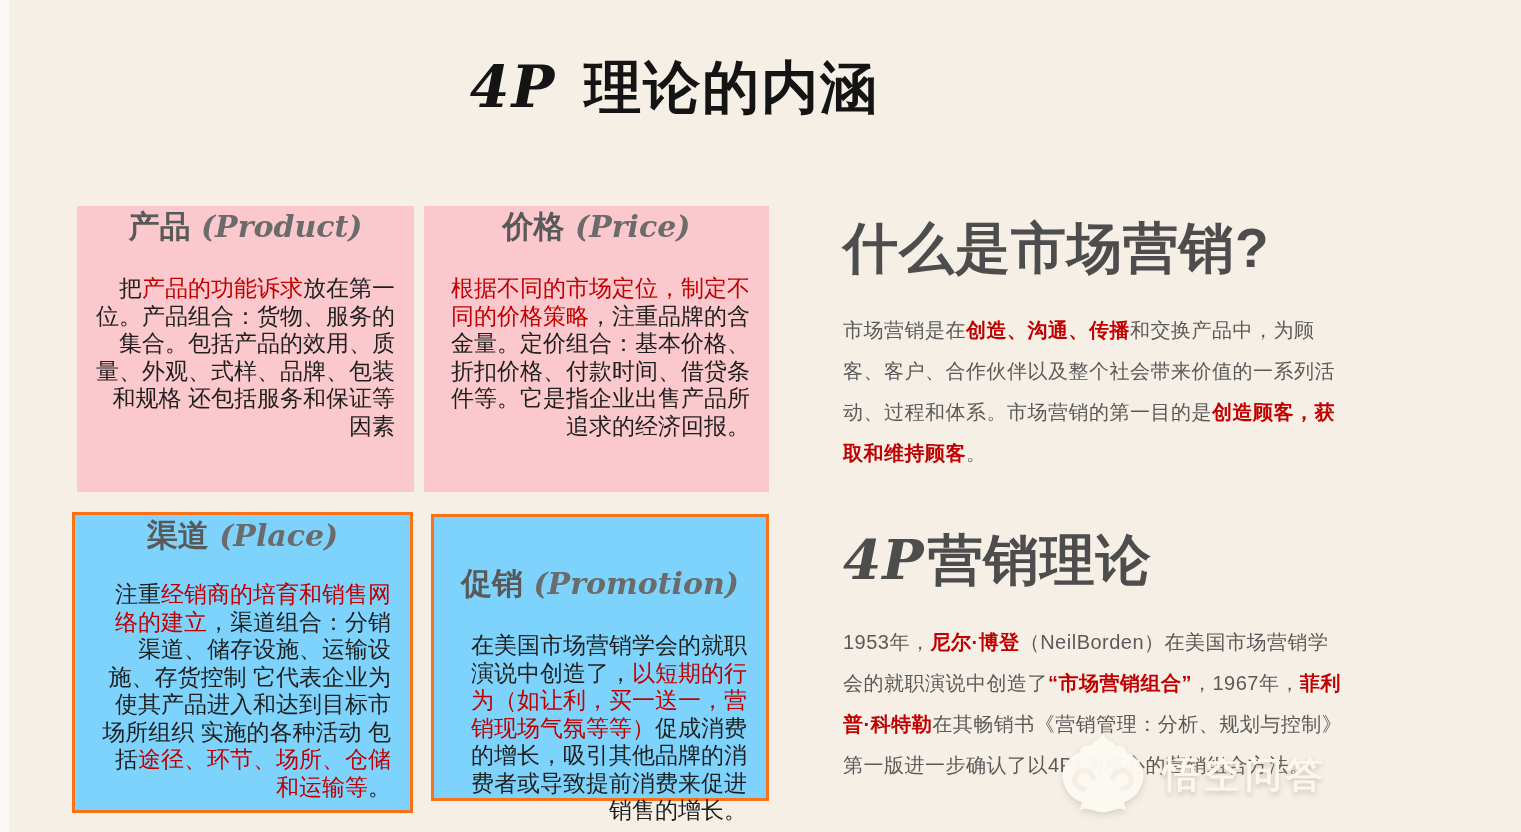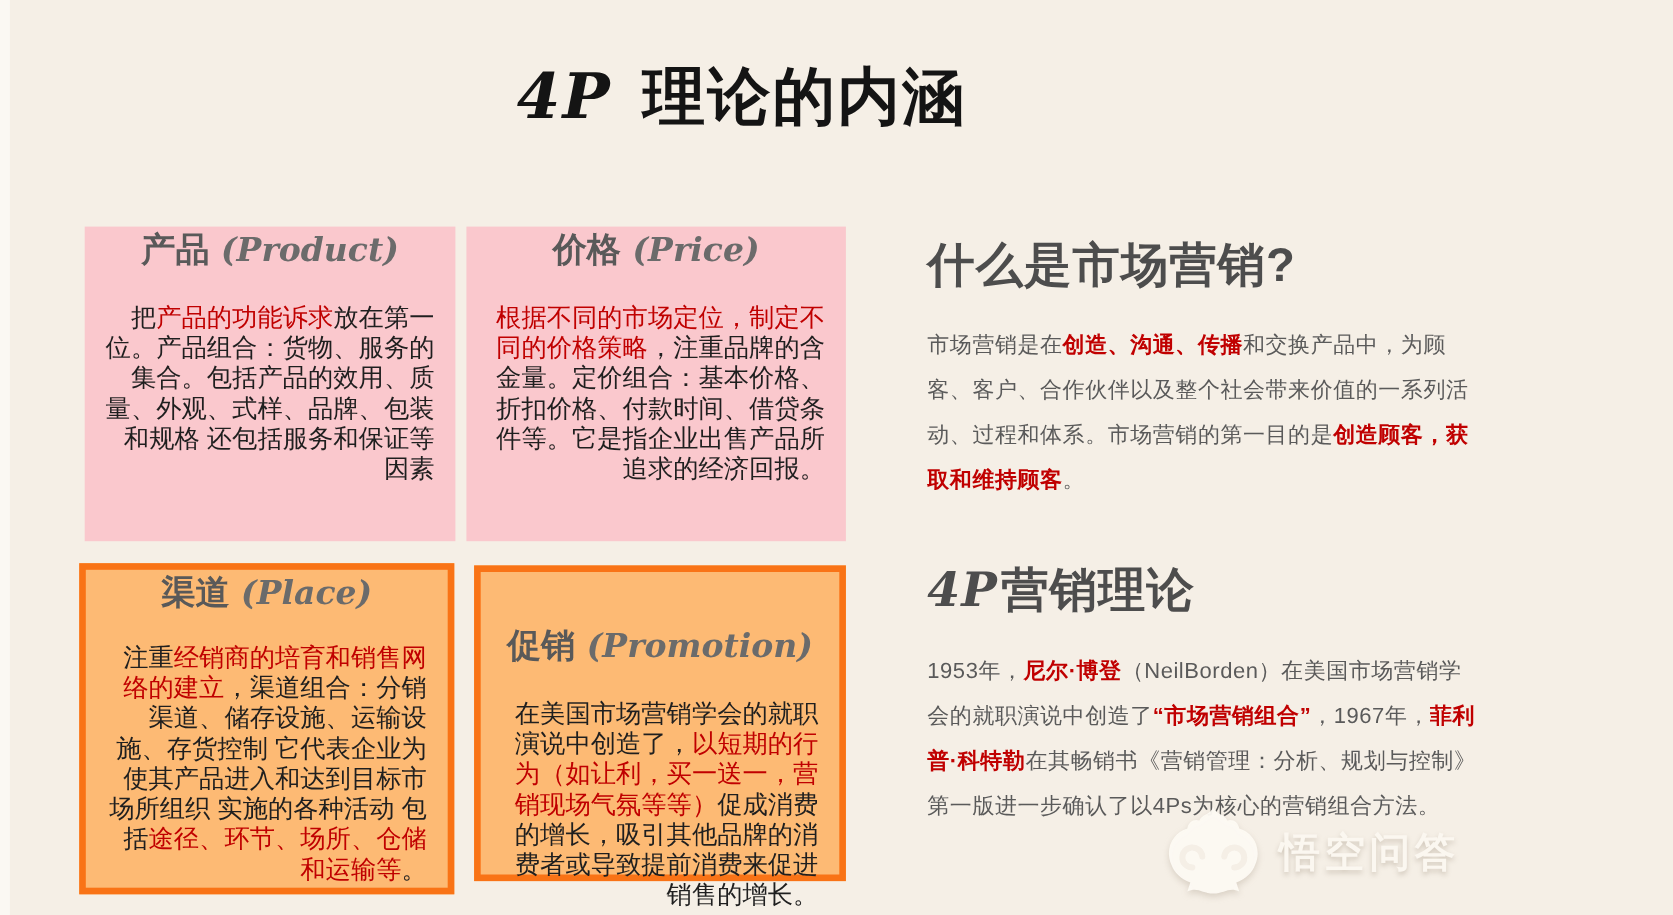--- a/index.html
+++ b/index.html
@@ -29,21 +29,21 @@
   }
   .page-title .s {
     font-style: italic;
     font-family: "DejaVu Serif", serif;
     font-weight: 600;
     padding-right: 10px;
   }
   
   .card { position: absolute; }
   .card.pink  { background: #fac8cd; }
-  .card.green { background: #fdba74; border: 6px solid #f97316; }
+  .card.green { background: #7dd3fc; border: 3px solid #f97316; }
   .card-product   { left: 77px;  top: 206px; width: 337px; height: 286px; }
   .card-price     { left: 424px; top: 206px; width: 345px; height: 286px; }
   .card-place     { left: 72px;  top: 512px; width: 341px; height: 301px; }
   .card-promotion { left: 431px; top: 514px; width: 338px; height: 287px; }
   .card-title {
     text-align: center;
     font-size: 31px;
     font-weight: 700;
     color: #595959;
     white-space: nowrap;
@@ -65,21 +65,21 @@
     text-align: right;
   }
   .card-place .card-body { margin-top: 24px; }
   .r { color: #c00000; }
   
   .aside {
     position: absolute;
     left: 843px; top: 212px; width: 500px;
   }
   .aside h2 {
-    font-size: 43px;
+    font-size: 55px;
     font-weight: 800;
     color: #4d4d4d;
     letter-spacing: 1px;
   }
   .aside h2 .s2 {
     font-style: italic;
     font-family: "DejaVu Serif", serif;
     font-weight: 700;
     padding-right: 3px;
   }

